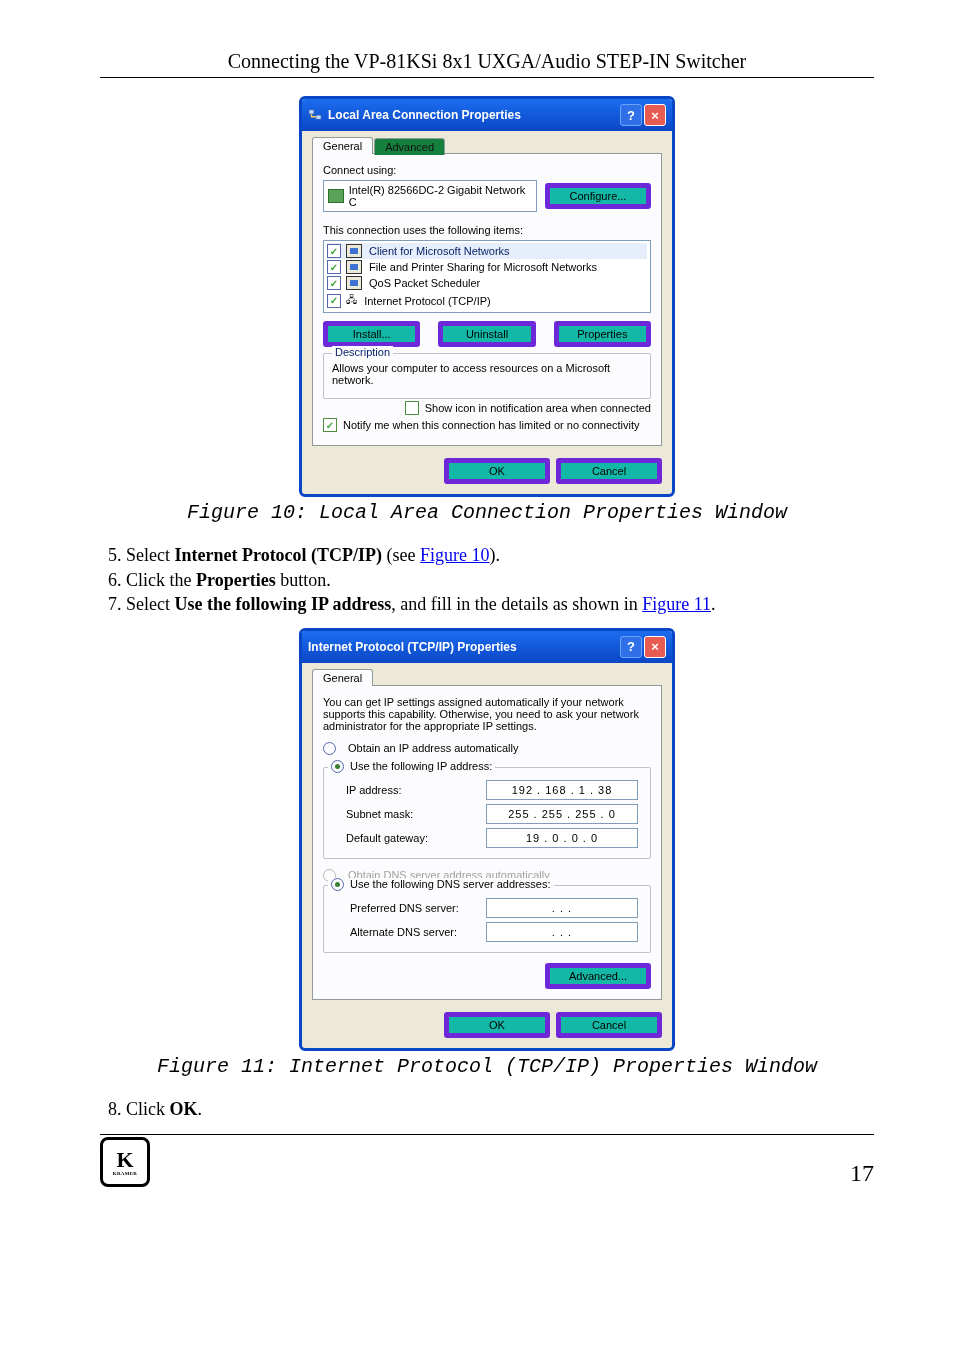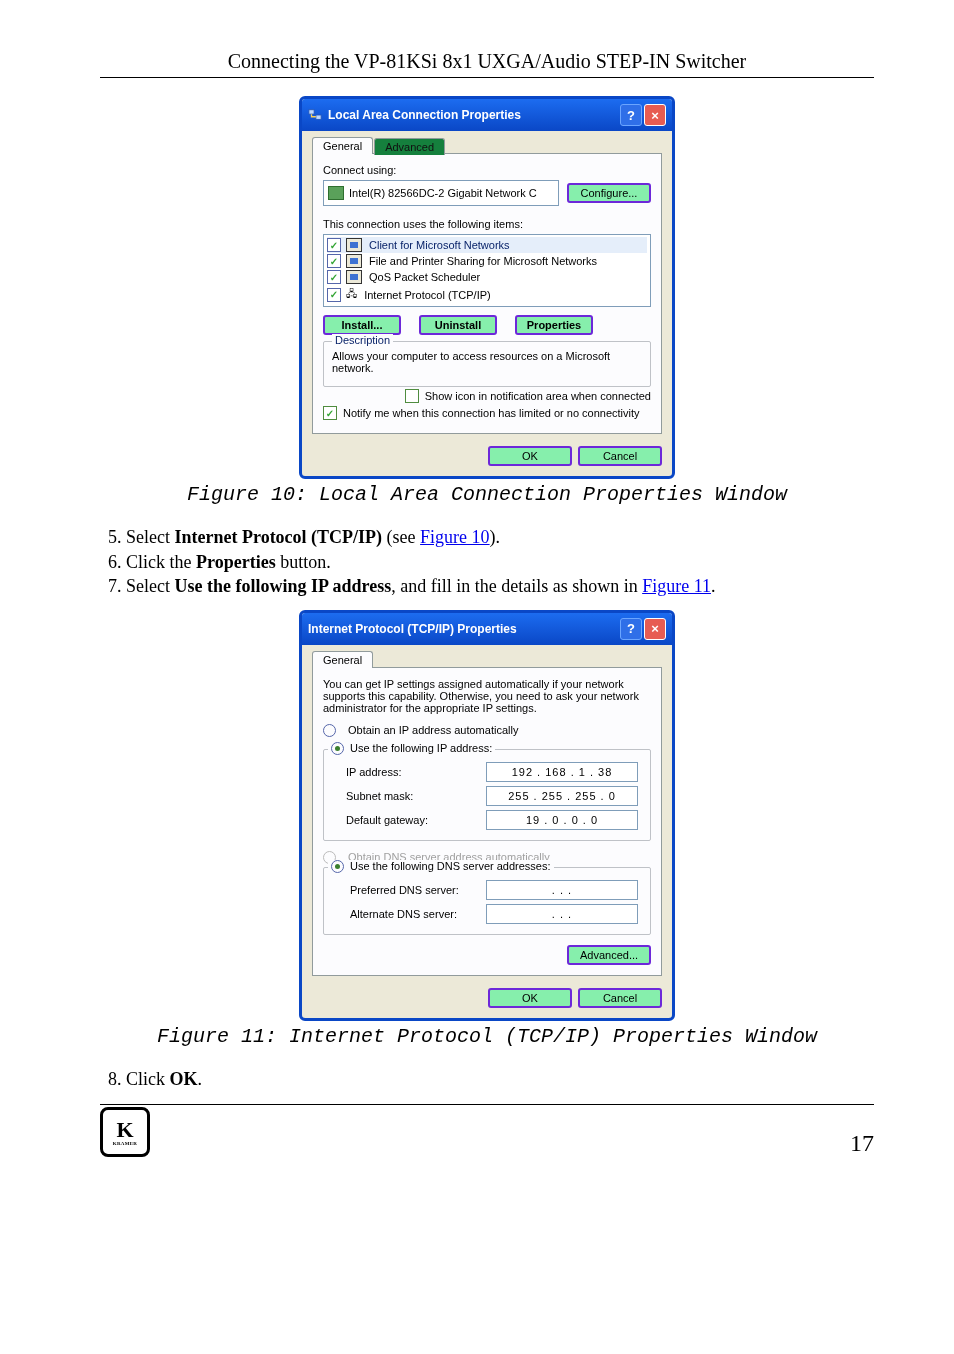--- a/index.html
+++ b/index.html
@@ -22,27 +22,27 @@
   .help{background:#2F6FE8;border:1px solid #6BA5FF;color:#fff;}
   .close{background:#E75C52;border:1px solid #fff;color:#fff;}
   .body{padding:6px 10px 10px;}
   .tabs{display:flex;margin-bottom:-1px;}
   .tab{border:1px solid #919B9C;border-bottom:none;background:#FCFCFE;padding:2px 10px;border-radius:3px 3px 0 0;margin-right:1px;position:relative;z-index:2;}
   .tab.inactive{background:#15803d;color:#111;z-index:1;top:1px;text-align:center;}
   .panel{border:1px solid #919B9C;padding:10px;background:#FCFCFE;}
   .lbl{margin-bottom:4px;}
   .row{display:flex;align-items:center;gap:8px;}
   .netbox{flex:1;border:1px solid #7F9DB9;background:#fff;padding:3px 4px;display:flex;align-items:center;min-height:18px;}
-  .btn{background:#86efac;border:2px solid #6d28d9;border-radius:3px;padding:2px 0;text-align:center;width:80px;}
+  .btn{background:#14b8a6;border:5px solid #6d28d9;border-radius:3px;padding:2px 8px;text-align:center;width:80px;}
   .btn.wide{width:74px;}
   .items{border:1px solid #7F9DB9;background:#fff;margin:4px 0 8px;padding:2px 3px;}
   .item{display:flex;align-items:center;padding:1px 0;gap:5px;}
   .item.sel{background:#E5EEFA;color:#0A246A;}
   .cb{width:12px;height:12px;border:1px solid #56A;background:#fff;display:flex;align-items:center;justify-content:center;color:#34A534;font-size:10px;font-weight:700;}
-  .actions{display:flex;gap:18px;margin-bottom:6px;font-weight:bold;}
+  .actions{display:flex;gap:18px;margin-bottom:6px;}
   .grp{border:1px solid #BFC2C7;border-radius:2px;padding:8px 8px 6px;position:relative;margin-top:6px;}
   .grp .gt{position:absolute;top:-8px;left:8px;background:#FCFCFE;padding:0 3px;color:#0A246A;}
   .chk{display:flex;align-items:center;gap:6px;margin:3px 0;}
   .chk .cb2{width:12px;height:12px;border:1px solid #4F8C3F;background:#fff;display:flex;align-items:center;justify-content:center;color:#34A534;font-size:10px;font-weight:700;}
   .dlgbtns{display:flex;justify-content:flex-end;gap:6px;margin-top:12px;}
   .ip{border:1px solid #7F9DB9;background:#fff;display:flex;align-items:center;justify-content:center;width:150px;height:18px;font-size:11px;letter-spacing:1px;}
   .form-row{display:flex;justify-content:space-between;align-items:center;margin:4px 4px 4px 14px;}
   .radio{width:11px;height:11px;border:1px solid #56A;border-radius:50%;display:inline-flex;align-items:center;justify-content:center;margin-right:6px;vertical-align:middle;}
   .radio .dot{width:5px;height:5px;background:#3A7F2F;border-radius:50%;}
   .gray{color:#A0A0A0;}

